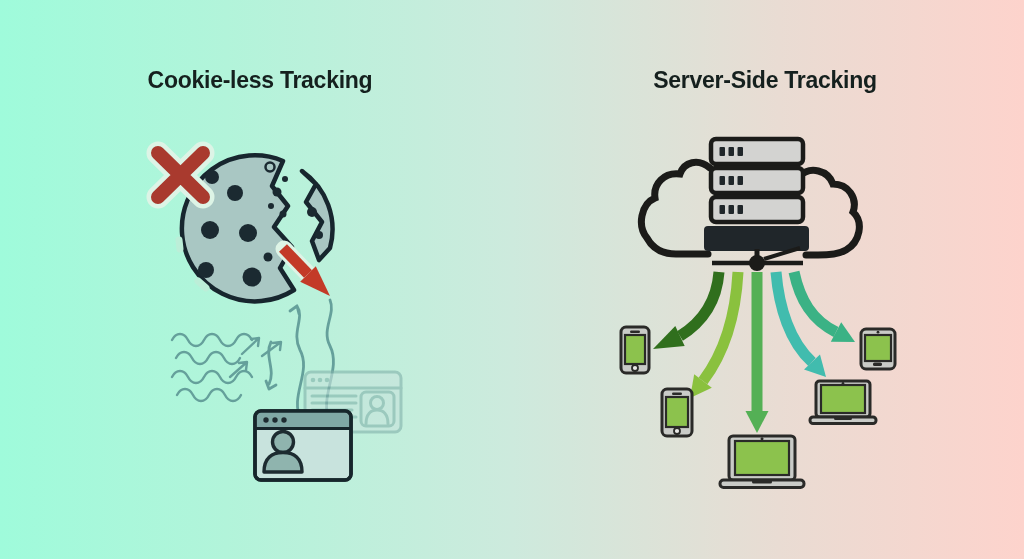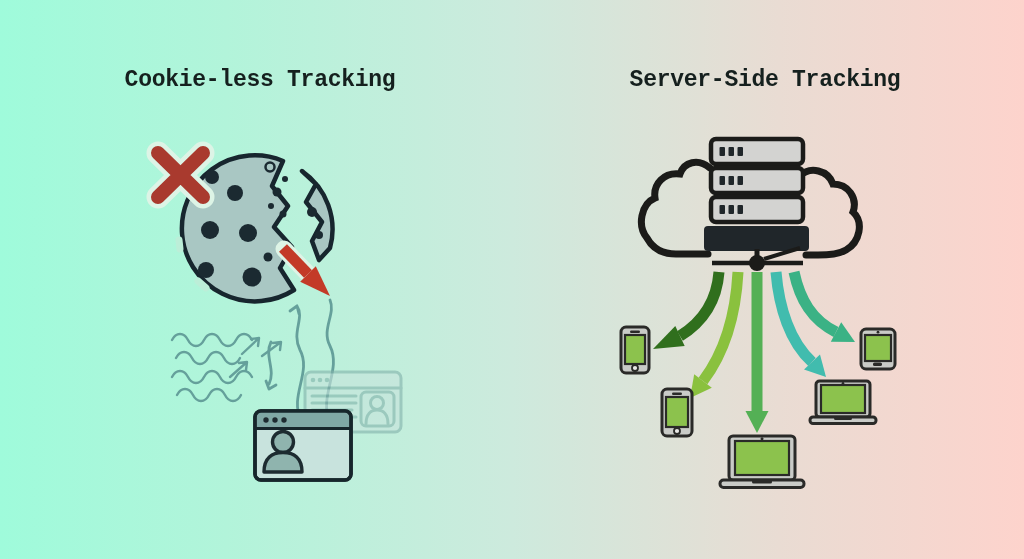--- a/index.html
+++ b/index.html
@@ -2,21 +2,21 @@
 <html style="--bg-left: #9ffbdb; --bg-mid: #cdeadd; --bg-right: #fdd3cc; --title-ink: #15201e; --x-red: #a93a2e; --arrow-red: #c33a28; --halo: #ddf4e6; --cookie-fill: #a9c7c3; --cookie-outline: #17262e; --chip: #1b2a31; --squiggle-teal: #65a09b; --window-back: #84b3ac; --window-bar: #7fa8a5; --window-body: #c8e3dd; --server-fill: #d3d3d1; --server-dark: #20262a; --arrow-green-dark: #306f1d; --arrow-green-light: #8ac13e; --arrow-green-mid: #54b055; --arrow-teal: #41bcae; --arrow-seagreen: #3bb285; --device-body: #c9cbc7; --device-screen: #8cc24d;"><head>
 <meta charset="utf-8">
 <style>
   html,body{margin:0;padding:0;background:#222;}
   .canvas{
     position:relative;width:1024px;height:559px;overflow:hidden;
     background:linear-gradient(90deg,
       var(--bg-left,#9ffbdb) 0%, #b2f4da 22%,
       var(--bg-mid,#cdeadd) 50%, #e9dcd3 76%,
       var(--bg-right,#fdd3cc) 100%);
-    font-family:Liberation Mono, monospace;
+    font-family:Liberation Sans, sans-serif;
   }
   .title{
     position:absolute;top:66px;margin:0;
     font-size:24px;font-weight:700;letter-spacing:-0.3px;
     color:#15201e;text-align:center;transform:scaleX(.96);
   }
   #left-title{left:110px;width:300px;}
   #right-title{left:615px;width:300px;}
   svg.illus{position:absolute;}
 

